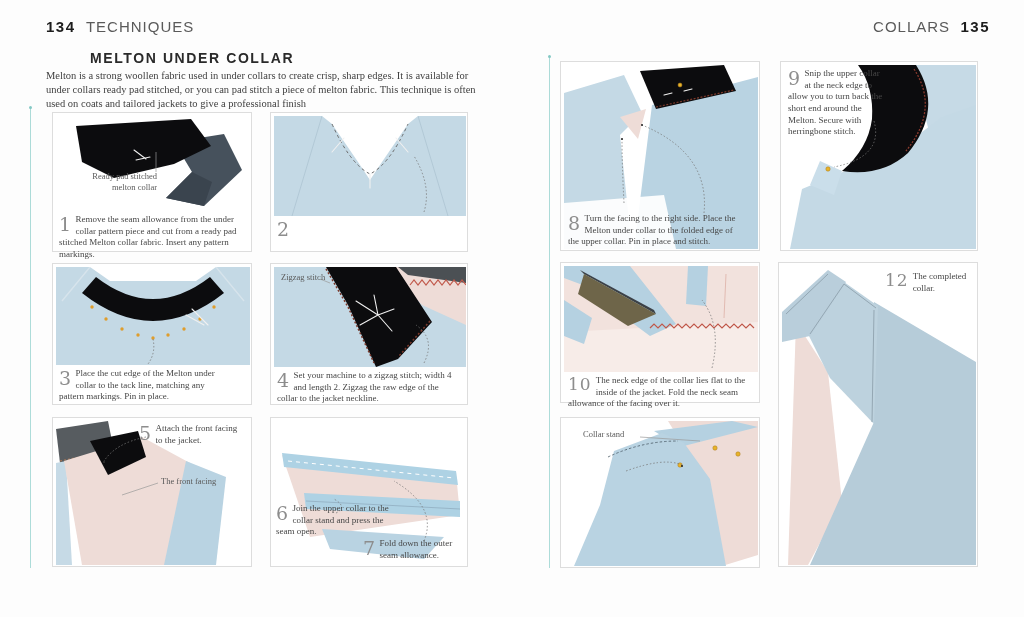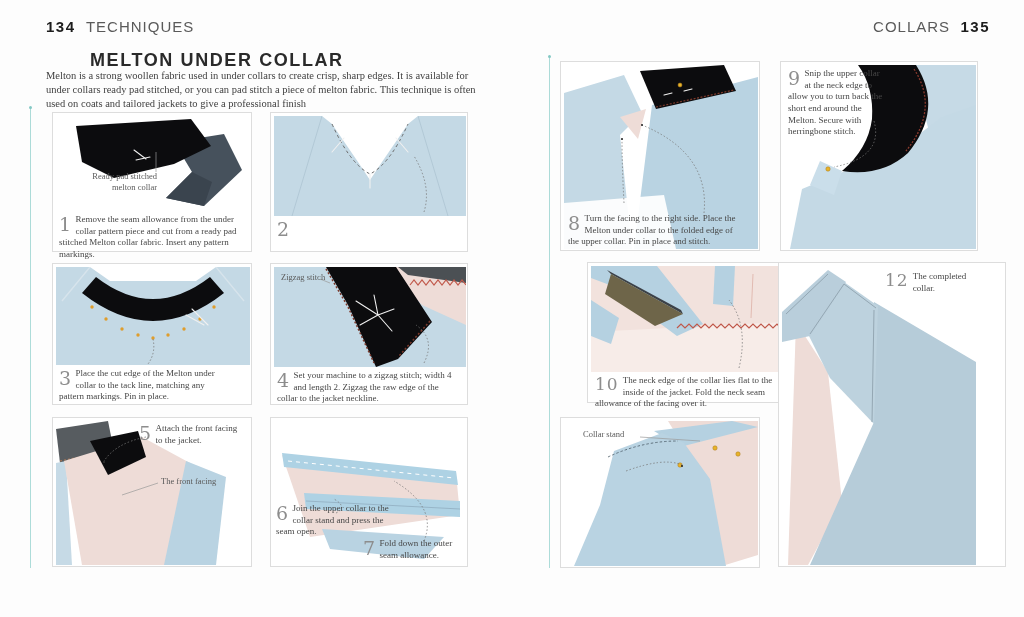--- a/index.html
+++ b/index.html
@@ -11,21 +11,21 @@
   html,body{margin:0;padding:0;}
   .page{position:relative;width:1024px;height:617px;background:#fdfdfd;overflow:hidden;
         font-family:"Liberation Serif",serif;}
   .folio{position:absolute;top:18px;font-family:"Liberation Sans",sans-serif;
          font-size:15px;letter-spacing:1px;color:#5a5a5a;}
   .folio b{color:#1d1d1d;font-weight:bold;letter-spacing:1.5px;}
   .rule{position:absolute;width:1px;background:var(--accent_teal);opacity:.85;}
   .rule::before{content:"";position:absolute;left:-1px;top:-2px;width:3px;height:3px;
                 border-radius:50%;background:#6fc0bb;}
   .title{position:absolute;left:46px;top:50px;font-family:"Liberation Sans",sans-serif;
-         font-weight:bold;font-size:18px;letter-spacing:1.6px;color:#2a2a2a;padding-left:44px;}
+         font-weight:bold;font-size:14px;letter-spacing:1.6px;color:#2a2a2a;padding-left:44px;}
   .intro{position:absolute;left:46px;top:69px;width:438px;font-size:10.5px;
          line-height:1.33;color:var(--text_dark);}
   .step-box{position:absolute;background:#fff;border:1px solid var(--box_border);
             box-sizing:border-box;}
   svg.photo{position:absolute;left:3px;top:3px;display:block;}
   .caption{position:absolute;font-size:9px;line-height:1.3;color:#474747;z-index:3;}
   .num{float:left;font-family:"DejaVu Serif",serif;font-size:19px;font-weight:400;
        color:var(--number_gray);line-height:.85;margin:2px 4px 0 0;letter-spacing:.5px;}
   .num.wide{font-size:17px;letter-spacing:1px;}
   .photo-label{position:absolute;font-size:8.5px;line-height:1.25;color:#5a5a5a;z-index:3;text-align:right;}
@@ -192,21 +192,21 @@
       <path d="M130,4 Q156,44 122,86" stroke="#8a3a2e" stroke-width="1.3" stroke-dasharray="2,1.5" fill="none"></path>
       <polygon fill="#cadeea" points="36,96 58,106 50,130 26,120"></polygon>
       <circle class="pin" cx="44" cy="104" r="2.2"></circle>
       <path class="ptr" d="M90,56 Q100,92 50,102"></path>
     </svg>
     <div class="caption" style="left:7px;top:6px;width:100px;">
       <span class="num">9</span><span>Snip the upper collar at the neck edge to allow you to turn back the short end around the Melton. Secure with herringbone stitch.</span>
     </div>
   </div>
 
-  <div class="step-box" style="left:560px;top:262px;width:200px;height:141px;margin-left:27px;">
+  <div class="step-box" style="left:560px;top:262px;width:200px;height:141px;">
     <svg class="photo" width="194" height="106" viewBox="0 0 194 106">
       <rect fill="#f2e2dd" width="194" height="106"></rect>
       <polygon fill="#f7ece8" points="0,66 194,56 194,106 0,106"></polygon>
       <polygon fill="#b5d1e1" points="0,0 66,0 112,58 86,70 16,18 0,12"></polygon>
       <polygon fill="#3c4147" points="16,4 90,44 92,48 20,8"></polygon>
       <polygon class="cOlive" points="20,8 92,48 64,60 14,28"></polygon>
       <polygon fill="#b5d1e1" points="0,34 28,52 20,78 0,70"></polygon>
       <polygon fill="#b5d1e1" points="124,0 144,0 142,40 122,38"></polygon>
       <path d="M162,8 L160,52" stroke="#ddb0a6" stroke-width=".8" fill="none"></path>
       <path class="redstitch" d="M86,62 l4,-4 l4,4 l4,-4 l4,4 l4,-4 l4,4 l4,-4 l4,4 l4,-4 l4,4 l4,-4 l4,4 l4,-4 l4,4 l4,-4 l4,4 l4,-4 l4,4 l4,-4 l4,4 l4,-4 l4,4 l4,-4 l4,4 l4,-4 l4,4"></path>
@@ -226,21 +226,21 @@
       <circle class="pin" cx="116" cy="44" r="2.2"></circle>
       <circle class="pin" cx="151" cy="27" r="2.2"></circle>
       <circle class="pin" cx="174" cy="33" r="2.2"></circle>
       <line class="lead" x1="76" y1="16" x2="136" y2="20"></line>
       <path class="ptr" d="M62,50 Q100,36 118,44"></path>
       <circle cx="118" cy="45" r="1" fill="#222"></circle>
     </svg>
     <div class="photo-label" style="left:22px;top:11px;">Collar stand</div>
   </div>
 
-  <div class="step-box" style="left:778px;top:262px;width:228px;height:305px;">
+  <div class="step-box" style="left:778px;top:262px;width:200px;height:305px;">
     <svg class="photo" width="194" height="299" viewBox="0 0 194 299">
       <polygon class="cPink" points="14,56 46,106 60,236 26,299 6,299"></polygon>
       <polygon fill="#b6ccd9" points="92,36 194,96 194,299 28,299 92,156"></polygon>
       <polygon fill="#bdd2de" points="26,68 62,16 96,40 92,158 48,112"></polygon>
       <polygon fill="#b9cedb" points="0,46 46,4 64,16 28,70 0,76"></polygon>
       <g stroke="#94a7b3" stroke-width="1" fill="none">
         <path d="M62,18 L94,42"></path>
           <path d="M4,48 L46,8"></path>
         <path d="M92,44 L90,156"></path>
           <path d="M28,68 L62,18"></path>

